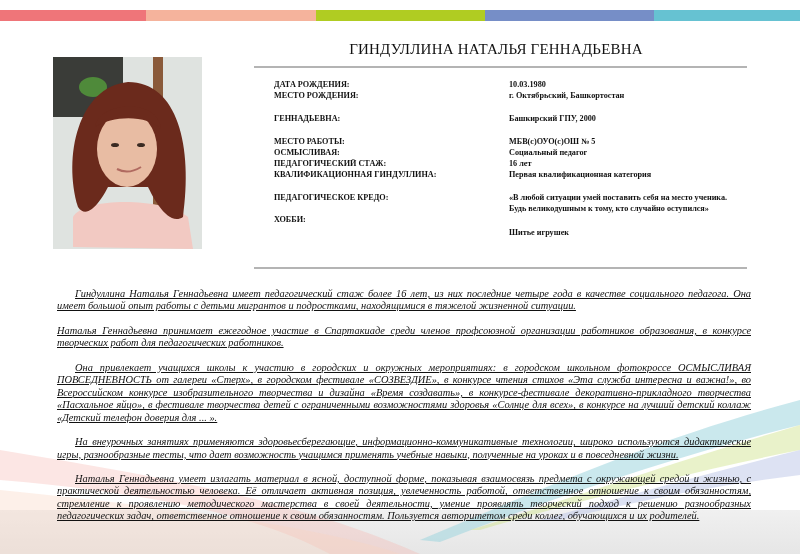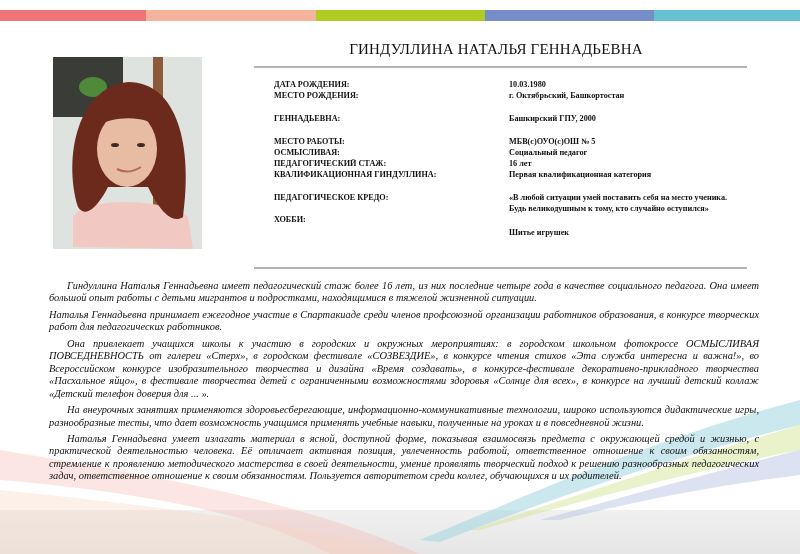--- a/index.html
+++ b/index.html
@@ -26,21 +26,21 @@
   }
   .rule { position: absolute; left: 254px; width: 493px; height: 2px; background: #b4b4b4; }
   .info { position: absolute; left: 258px; top: 80px; width: 500px; font-size: 8.2px; font-weight: bold; }
   .info-row { position: absolute; left: 0; width: 520px; }
   .info-label { position: absolute; left: 16px; font-weight: bold; }
   .info-value { position: absolute; left: 251px; white-space: nowrap; }
   .body-text {
     position: absolute; left: 45px; top: 276px; width: 718px;
     font-size: 10.4px; font-style: italic; line-height: 12.45px; text-align: justify;
   }
-  .body-text p { margin: 4px; text-indent: 18px; }
+  .body-text p { margin: 12px; text-indent: 18px; text-decoration: underline; }
 </style>
 </head>
 <body>
 
 <div class="color-bar">
   <div style="width:146px;background:#ef7579"></div>
   <div style="width:170px;background:#f5b39c"></div>
   <div style="width:169px;background:#b0cc22"></div>
   <div style="width:169px;background:#768ec7"></div>
   <div style="width:146px;background:#66c2d2"></div>

